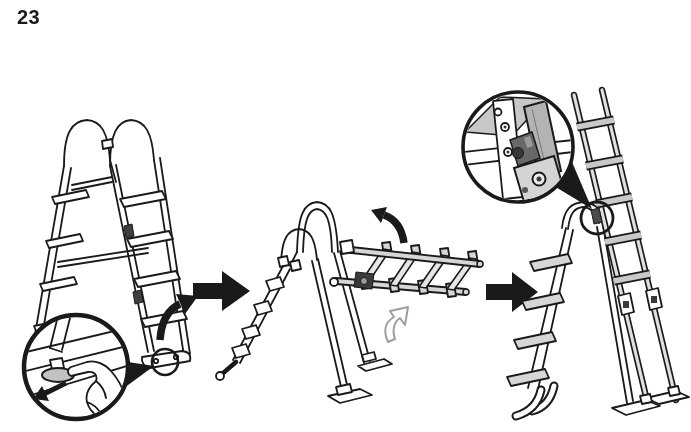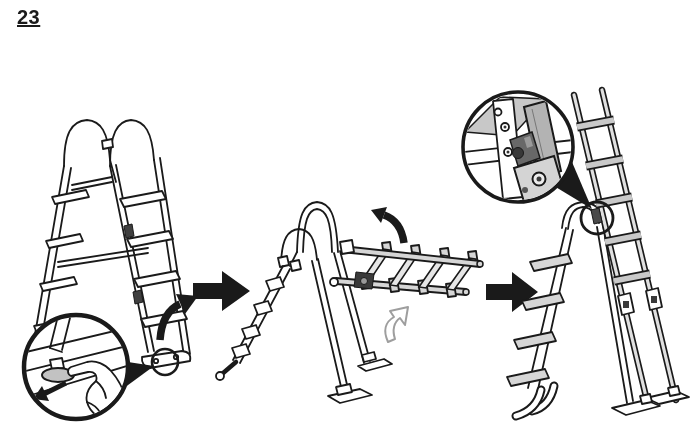--- a/index.html
+++ b/index.html
@@ -14,21 +14,20 @@
     overflow:hidden;
     font-family:"Liberation Sans", sans-serif;
   }
   .step-number{
     position:absolute;
     left:17px;top:6px;
     font-size:20px;
     font-weight:700;
     color:var(--ink);
     letter-spacing:0.5px;
-    text-decoration:underline;
   }
   svg{position:absolute;left:0;top:0;}
   .ln{stroke:var(--ink);fill:none;stroke-width:1.8;stroke-linecap:round;stroke-linejoin:round;}
   .wht{fill:#ffffff;stroke:var(--ink);stroke-width:1.8;stroke-linejoin:round;}
   .gry{fill:#d6d6d6;stroke:var(--ink);stroke-width:1.8;stroke-linejoin:round;}
   .blk{fill:var(--ink);stroke:none;}
 </style>
 </head>
 <body>
 

